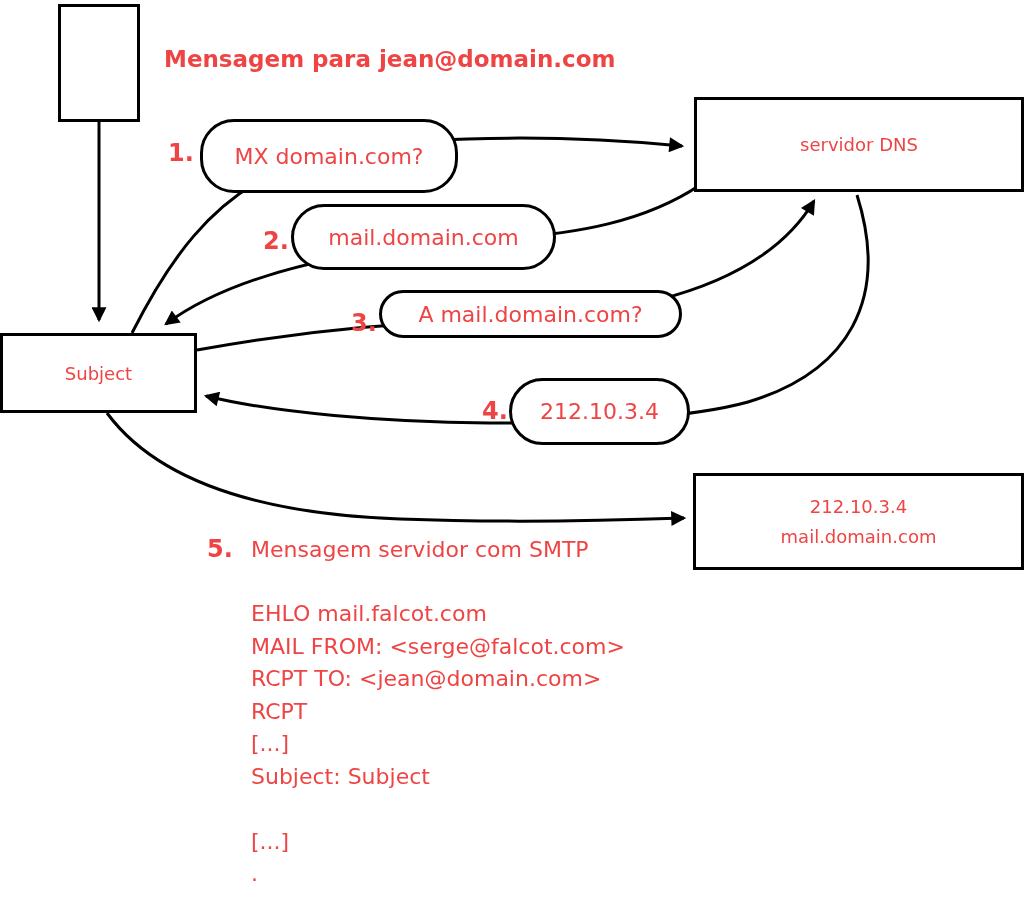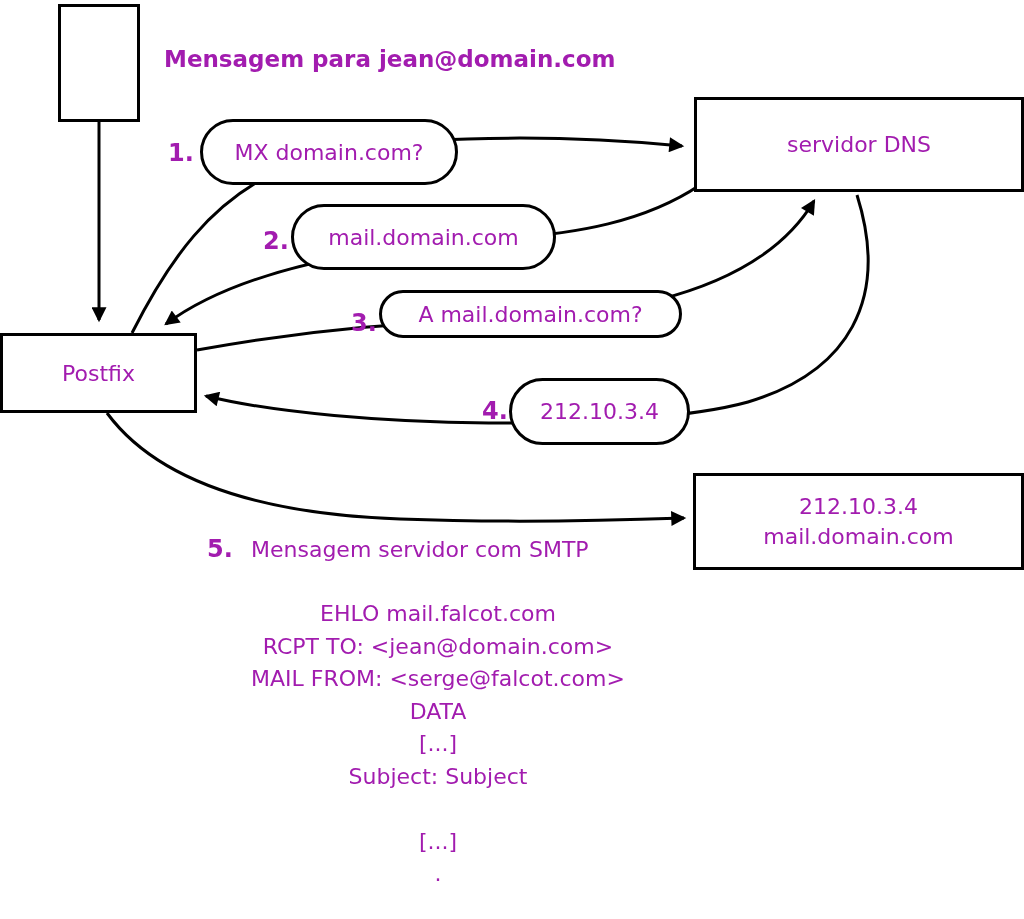--- a/index.html
+++ b/index.html
@@ -2,39 +2,39 @@
 <html><head>
 <meta charset="utf-8">
 <style>
   html, body { margin: 0; padding: 0; background: #ffffff; }
   #canvas {
     position: relative;
     width: 1024px;
     height: 919px;
     background: #ffffff;
     font-family: "DejaVu Sans", sans-serif;
-    color: #a21caf;
+    color: #ef4444;
     overflow: hidden;
   }
   #arrows {
     position: absolute;
     left: 0; top: 0;
     width: 1024px; height: 919px;
     z-index: 0;
   }
   .node {
     position: absolute;
     background: #ffffff;
     border: 3px solid #000000;
     box-sizing: border-box;
     display: flex;
     align-items: center;
     justify-content: center;
     text-align: center;
-    font-size: 22px;
+    font-size: 18px;
     z-index: 1;
   }
   .pill {
     position: absolute;
     background: #ffffff;
     border: 3px solid #000000;
     border-radius: 34px;
     box-sizing: border-box;
     display: flex;
     align-items: center;
@@ -51,37 +51,37 @@
   .freetext {
     position: absolute;
     z-index: 2;
     white-space: nowrap;
   }
   #title-text { left: 164px; top: 46px; font-size: 23px; font-weight: bold; }
   #sender-box  { left: 58px;  top: 4px;   width: 82px;  height: 118px; }
   #dns-box     { left: 694px; top: 97px;  width: 330px; height: 95px; }
   #postfix-box { left: 0px;   top: 333px; width: 197px; height: 80px; }
   #smtp-box    { left: 693px; top: 473px; width: 331px; height: 97px; flex-direction: column; line-height: 30px; }
-  #pill-1 { left: 200px; top: 119px; width: 258px; height: 66px; }
+  #pill-1 { left: 200px; top: 119px; width: 258px; height: 74px; }
   #pill-2 { left: 291px; top: 204px; width: 265px; height: 66px; }
   #pill-3 { left: 379px; top: 290px; width: 303px; height: 48px; }
   #pill-4 { left: 509px; top: 378px; width: 181px; height: 67px; }
   #num-1 { left: 168px; top: 139px; }
   #num-2 { left: 263px; top: 227px; }
   #num-3 { left: 351px; top: 309px; }
   #num-4 { left: 482px; top: 397px; }
   #num-5 { left: 207px; top: 535px; }
   #step5-label { left: 251px; top: 537px; font-size: 22px; }
   #smtp-transcript {
     position: absolute;
     left: 251px; top: 598px;
     z-index: 2;
     font-size: 22px;
   }
-  .smtp-line { height: 32.5px; line-height: 32.5px; white-space: pre; text-align: center; }
+  .smtp-line { height: 32.5px; line-height: 32.5px; white-space: pre; }
 </style>
 </head>
 <body>
 
 <div id="canvas">
 
   <svg id="arrows" viewBox="0 0 1024 919" xmlns="http://www.w3.org/2000/svg">
     <defs>
       <marker id="ah" viewBox="0 0 10 10" refX="8.5" refY="5" markerWidth="18" markerHeight="15" markerUnits="userSpaceOnUse" orient="auto">
         <path d="M0,0 L10,5 L0,10 z" fill="#000000"></path>
@@ -97,21 +97,21 @@
 
   <div class="freetext" id="title-text">Mensagem para jean@domain.com</div>
 
   <div class="node" id="sender-box"></div>
 
   <div class="node" id="dns-box">
     <span>servidor DNS</span>
   </div>
 
   <div class="node" id="postfix-box">
-    <span>Postfix</span>
+    <span>Subject</span>
   </div>
 
   <div class="node" id="smtp-box">
     <div>212.10.3.4</div>
     <div>mail.domain.com</div>
   </div>
 
   <div class="pill" id="pill-1">
     <span>MX domain.com?</span>
   </div>
@@ -128,23 +128,23 @@
   <div class="stepnum" id="num-1">1.</div>
   <div class="stepnum" id="num-2">2.</div>
   <div class="stepnum" id="num-3">3.</div>
   <div class="stepnum" id="num-4">4.</div>
   <div class="stepnum" id="num-5">5.</div>
 
   <div class="freetext" id="step5-label">Mensagem servidor com SMTP</div>
 
   <div id="smtp-transcript">
     <div class="smtp-line">EHLO mail.falcot.com</div>
+    <div class="smtp-line">MAIL FROM: &lt;serge@falcot.com&gt;</div>
     <div class="smtp-line">RCPT TO: &lt;jean@domain.com&gt;</div>
-    <div class="smtp-line">MAIL FROM: &lt;serge@falcot.com&gt;</div>
-    <div class="smtp-line">DATA</div>
+    <div class="smtp-line">RCPT</div>
     <div class="smtp-line">[...]</div>
     <div class="smtp-line">Subject: Subject</div>
     <div class="smtp-line"></div>
     <div class="smtp-line">[...]</div>
     <div class="smtp-line">.</div>
   </div>
 
 </div>
 
 </body></html>

